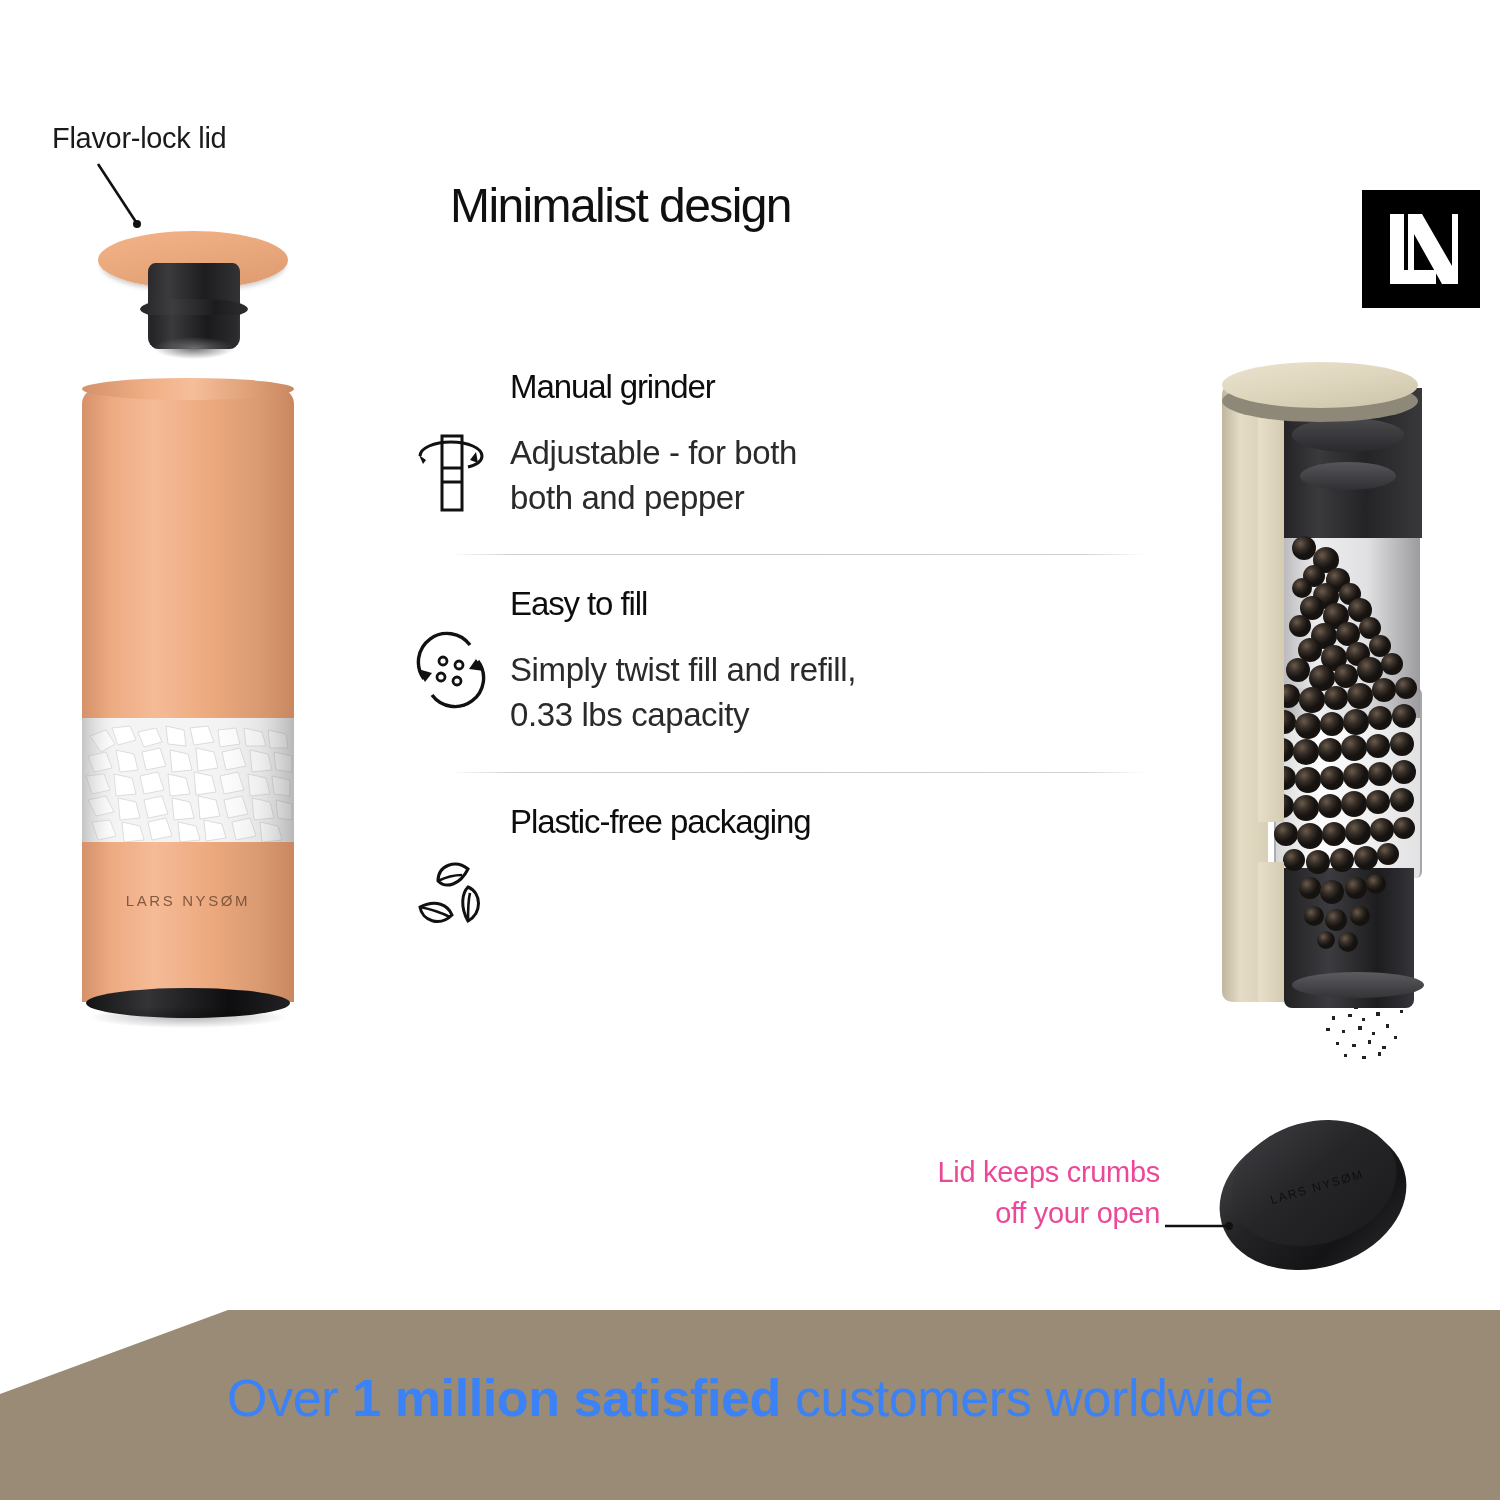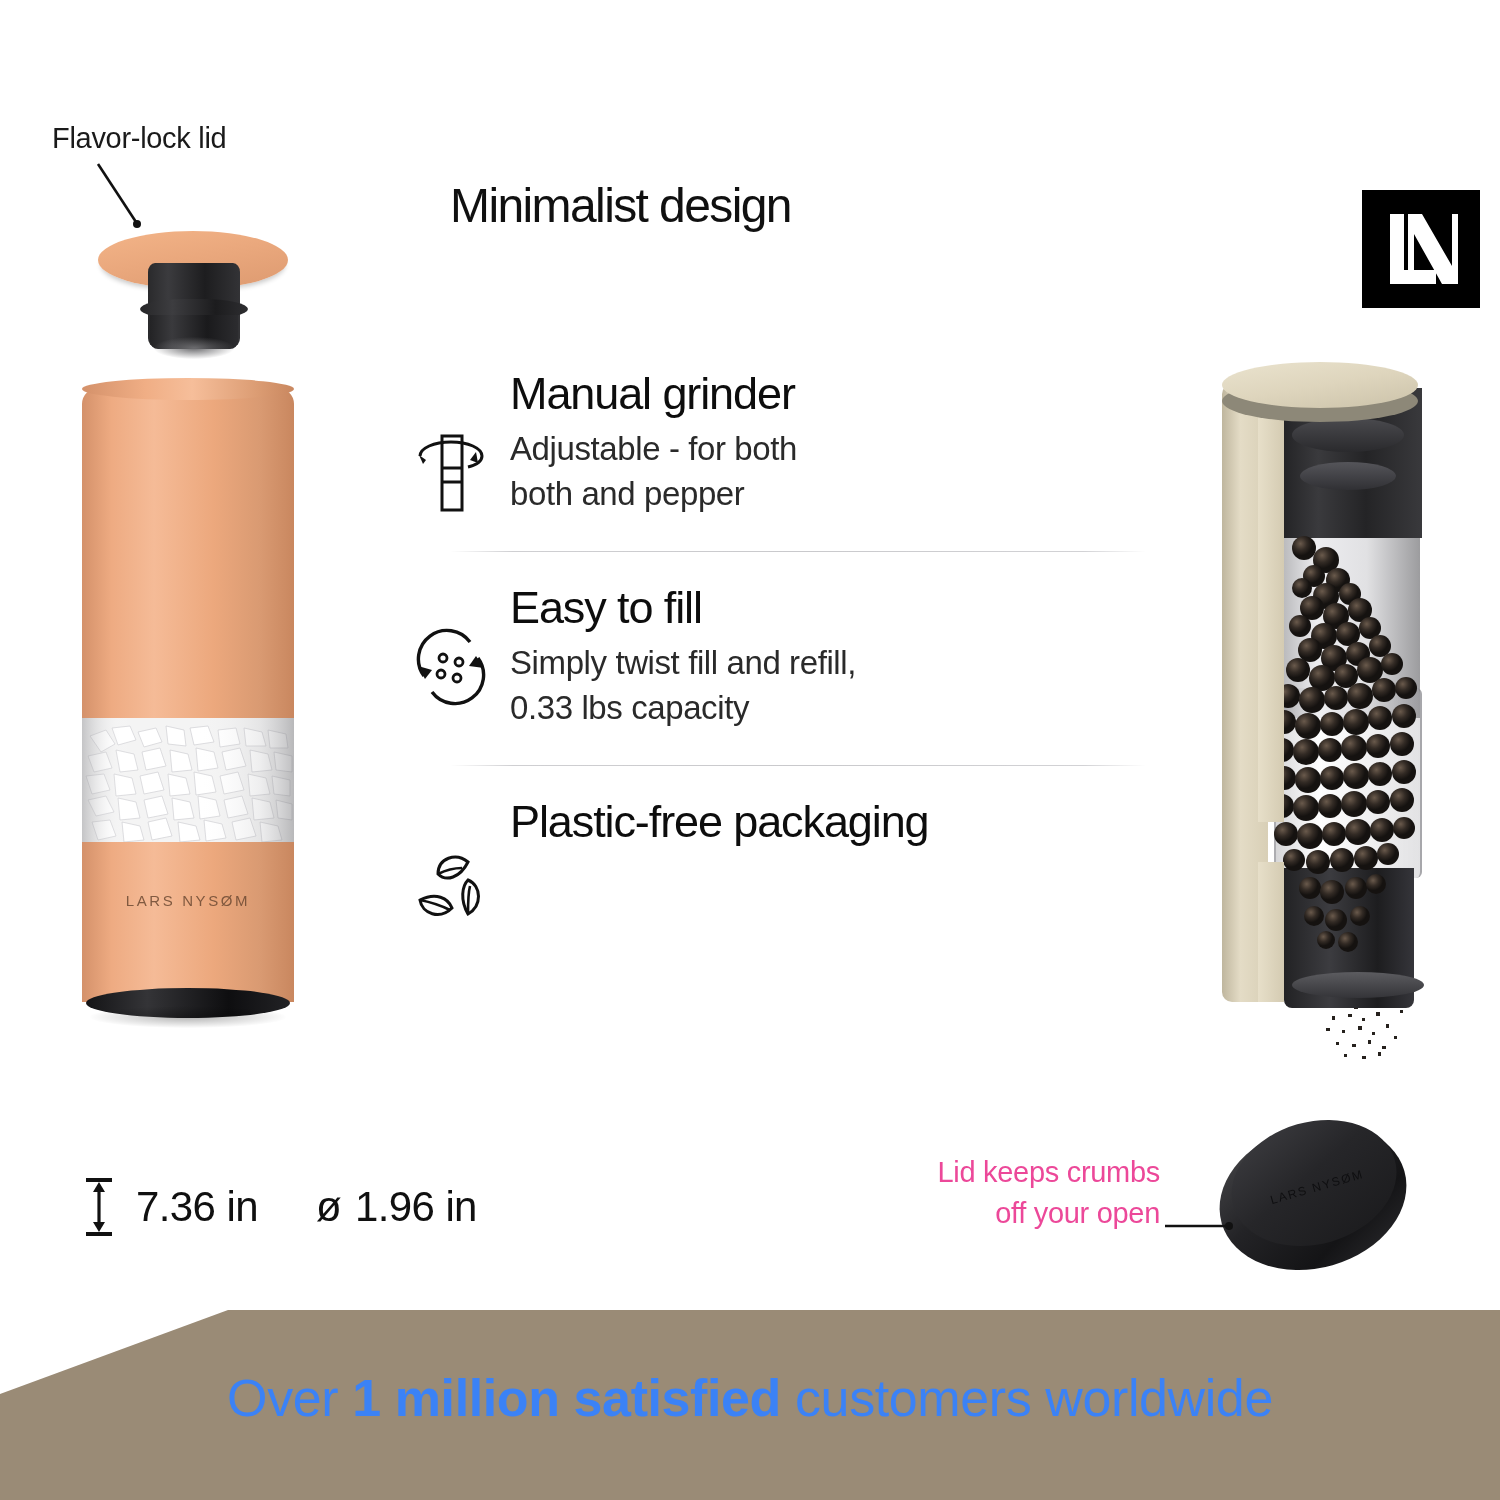--- a/index.html
+++ b/index.html
@@ -101,26 +101,26 @@
     position: absolute; left: 8px; top: 618px; width: 196px; height: 22px;
     border-radius: 50%; background: radial-gradient(ellipse at center, rgba(0,0,0,.30) 0%, rgba(0,0,0,0) 72%);
   }
 
   
   .features { position: absolute; left: 392px; top: 368px; width: 760px; }
   .feature { position: relative; display: flex; align-items: flex-start; }
   .f-icon { width: 118px; flex: 0 0 118px; display: flex; justify-content: center; }
   .f-text { flex: 1; padding-top: 2px; }
   .f-title {
-    font-size: 45px; font-weight: 400; color: #0d0d0d;
+    font-size: 33px; font-weight: 400; color: #0d0d0d;
     letter-spacing: -1.1px; line-height: 1.05; white-space: nowrap;
   }
   .f-desc {
     font-size: 33px; font-weight: 300; color: #2a2a2a;
-    letter-spacing: -0.4px; line-height: 1.36; margin-top: 10px;
+    letter-spacing: -0.4px; line-height: 1.36; margin-top: 26px;
   }
   .divider {
     height: 1px; margin: 34px 6px 30px 58px;
     background: linear-gradient(90deg, rgba(205,205,208,0) 0%, #cfcfd2 9%, #c9c9cc 50%, #d2d2d5 91%, rgba(205,205,208,0) 100%);
   }
   .f1 .f-icon { padding-top: 62px; }
   .f2 .f-icon { padding-top: 46px; }
   .f3 .f-icon { padding-top: 48px; }
 
   
@@ -384,37 +384,20 @@
           <path d="M44 64 C32 76 14 70 12 56 C28 48 40 54 44 64 Z" fill="none" stroke="#111" stroke-width="3"></path>
           <path d="M12 56 C22 58 34 62 42 66" fill="none" stroke="#111" stroke-width="2.6"></path>
         </svg>
       </div>
       <div class="f-text">
         <div class="f-title">Plastic-free packaging</div>
       </div>
     </div>
   </div>
 
-  <div class="dims">
-    <div class="dim-item">
-      <svg class="dim-h-icon" width="30" height="62" viewBox="0 0 30 62">
-        <line x1="2" y1="4" x2="28" y2="4" stroke="#111" stroke-width="4"></line>
-        <line x1="2" y1="58" x2="28" y2="58" stroke="#111" stroke-width="4"></line>
-        <line x1="15" y1="10" x2="15" y2="52" stroke="#111" stroke-width="3.2"></line>
-        <path d="M15 6 L9 16 L21 16 Z" fill="#111"></path>
-        <path d="M15 56 L9 46 L21 46 Z" fill="#111"></path>
-      </svg>
-      <span>7.36 in</span>
-    </div>
-    <div class="dim-gap"></div>
-    <div class="dim-item">
-      <span class="dia-glyph">ø</span>
-      <span>1.96 in</span>
-    </div>
-  </div>
 
   <div class="pepper">
     <div class="p-cap-edge"></div>
     <div class="p-cap"></div>
     <div class="p-interior">
       <div class="p-mech">
         <div class="p-mech-disc"></div>
         <div class="p-mech-disc2"></div>
       </div>
       <div class="p-chamber-top"></div>

